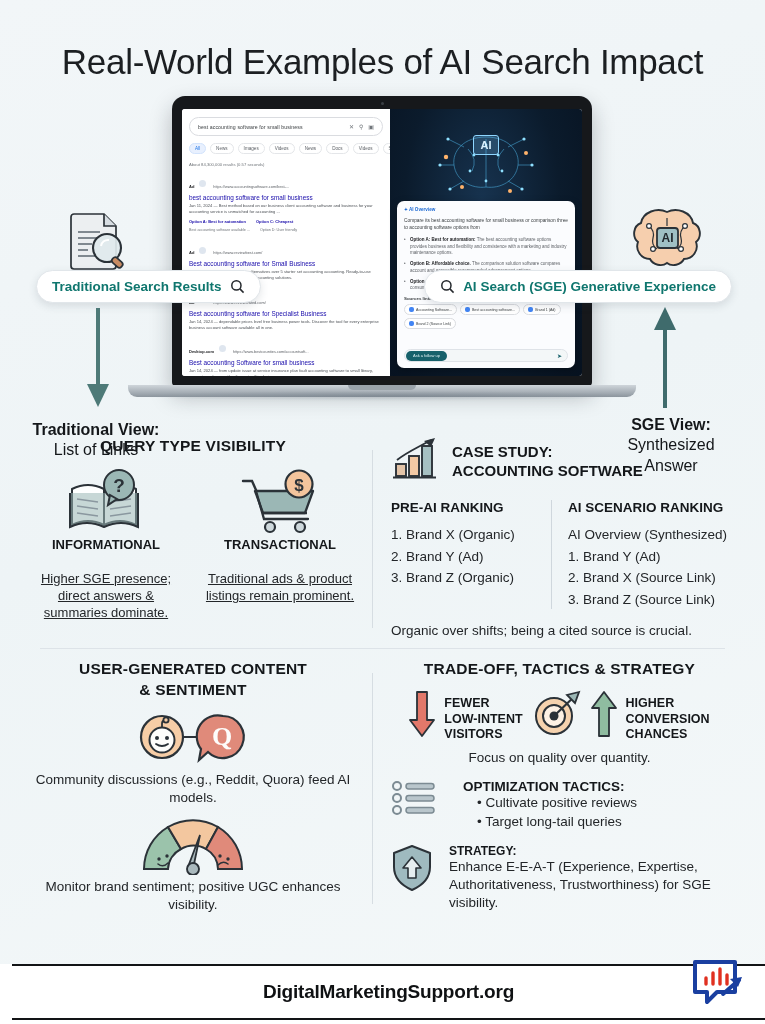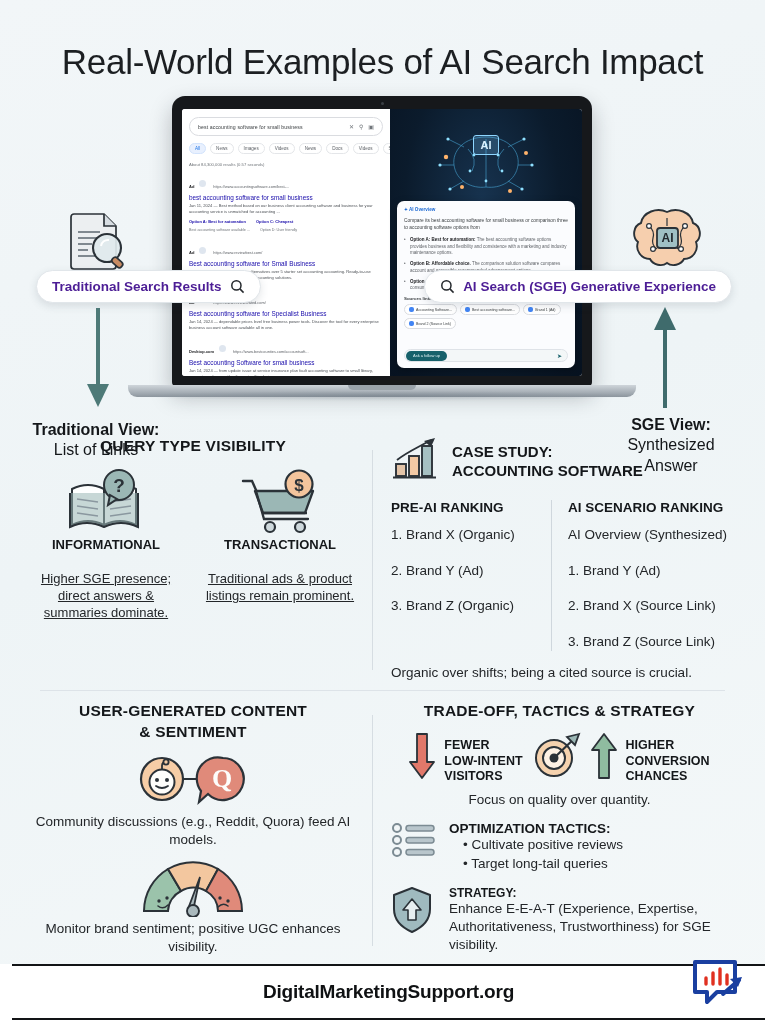--- a/index.html
+++ b/index.html
@@ -125,21 +125,21 @@
     height: 13px; border: 1px solid #dfe3e8; border-radius: 8px;
     background: #f3f7f8; display: flex; align-items: center; justify-content: space-between; }
   .follow-pill { background: #17616b; color: #dff1f3; font-size: 4px;
     border-radius: 7px; padding: 2.5px 7px; margin-left: 1px; }
   .follow-send { color: #17616b; font-size: 6px; margin-right: 5px; }
 
   
   .pill {
     position: absolute; display: flex; align-items: center; gap: 8px;
     background: #fff; border: 1px solid #e1e6ea; border-radius: 22px;
-    padding: 8px 15px; font-size: 13.5px; font-weight: bold; color: #4c1d95;
+    padding: 8px 15px; font-size: 13.5px; font-weight: bold; color: #0f766e;
     box-shadow: 0 3px 9px rgba(40,55,70,.13); white-space: nowrap;
   }
   .pill-left { left: 36px; top: 182px; }
   .pill-right { right: 33px; top: 182px; }
 
   .doc-icon { position: absolute; left: 62px; top: 122px; width: 72px; height: 62px; }
   .brain-icon { position: absolute; right: 62px; top: 118px; width: 72px; height: 66px; }
 
   .arrow-down { position: absolute; left: 84px; top: 220px; width: 28px; height: 100px; }
   .arrow-up { position: absolute; right: 86px; top: 218px; width: 28px; height: 102px; }
@@ -168,35 +168,35 @@
   .qt-name { font-size: 13px; font-weight: bold; color: #14171a; margin-top: 2px; }
   .qt-desc { font-size: 13px; color: #232629; line-height: 1.32; margin-top: 18px; text-decoration: underline; }
 
   
   .cs-head { display: flex; align-items: center; gap: 11px; }
   .cs-title { font-size: 15px; font-weight: bold; color: #14171a; line-height: 1.3; }
   .cs-cols { display: flex; margin-top: 14px; }
   .cs-c { flex: 1; }
   .cs-c.r { padding-left: 16px; border-left: 1px solid #cfd7dd; }
   .cs-ch { font-size: 13.5px; font-weight: bold; color: #14171a; }
-  .cs-item { font-size: 13.5px; color: #232629; line-height: 1.45; margin-top: 16px; }
+  .cs-item { font-size: 13.5px; color: #232629; line-height: 1.45; margin-top: 2px; }
   .cs-item.first { margin-top: 10px; }
   .cs-note { font-size: 13.5px; color: #232629; margin-top: 14px; }
 
   
   .ugc-block { text-align: center; margin-top: 12px; }
   .ugc-ico { display: flex; align-items: center; justify-content: center; height: 52px; }
   .ugc-txt { font-size: 13.5px; color: #232629; line-height: 1.35; margin-top: 6px; }
 
   
   .to-row { display: flex; align-items: flex-end; justify-content: center; gap: 9px; margin-top: 10px; }
   .to-lbl { font-size: 12.5px; font-weight: bold; color: #14171a; line-height: 1.22; }
   .to-focus { text-align: center; font-size: 13.5px; color: #232629; margin-top: 8px; }
 
-  .opt-row { display: flex; gap: 12px; margin-top: 14px; align-items: flex-start; }
+  .opt-row { display: flex; gap: 26px; margin-top: 14px; align-items: flex-start; }
   .opt-ico { width: 46px; flex: none; padding-top: 2px; }
   .opt-h { font-size: 13.5px; font-weight: bold; color: #14171a; }
   .opt-b { font-size: 13.5px; color: #232629; line-height: 1.4; padding-left: 14px; }
 
   .strat-row { display: flex; gap: 12px; margin-top: 12px; align-items: flex-start; }
   .strat-ico { width: 46px; flex: none; }
   .strat-h { font-size: 12px; font-weight: bold; color: #14171a; }
   .strat-b { font-size: 13.5px; color: #232629; line-height: 1.35; }
 
   

